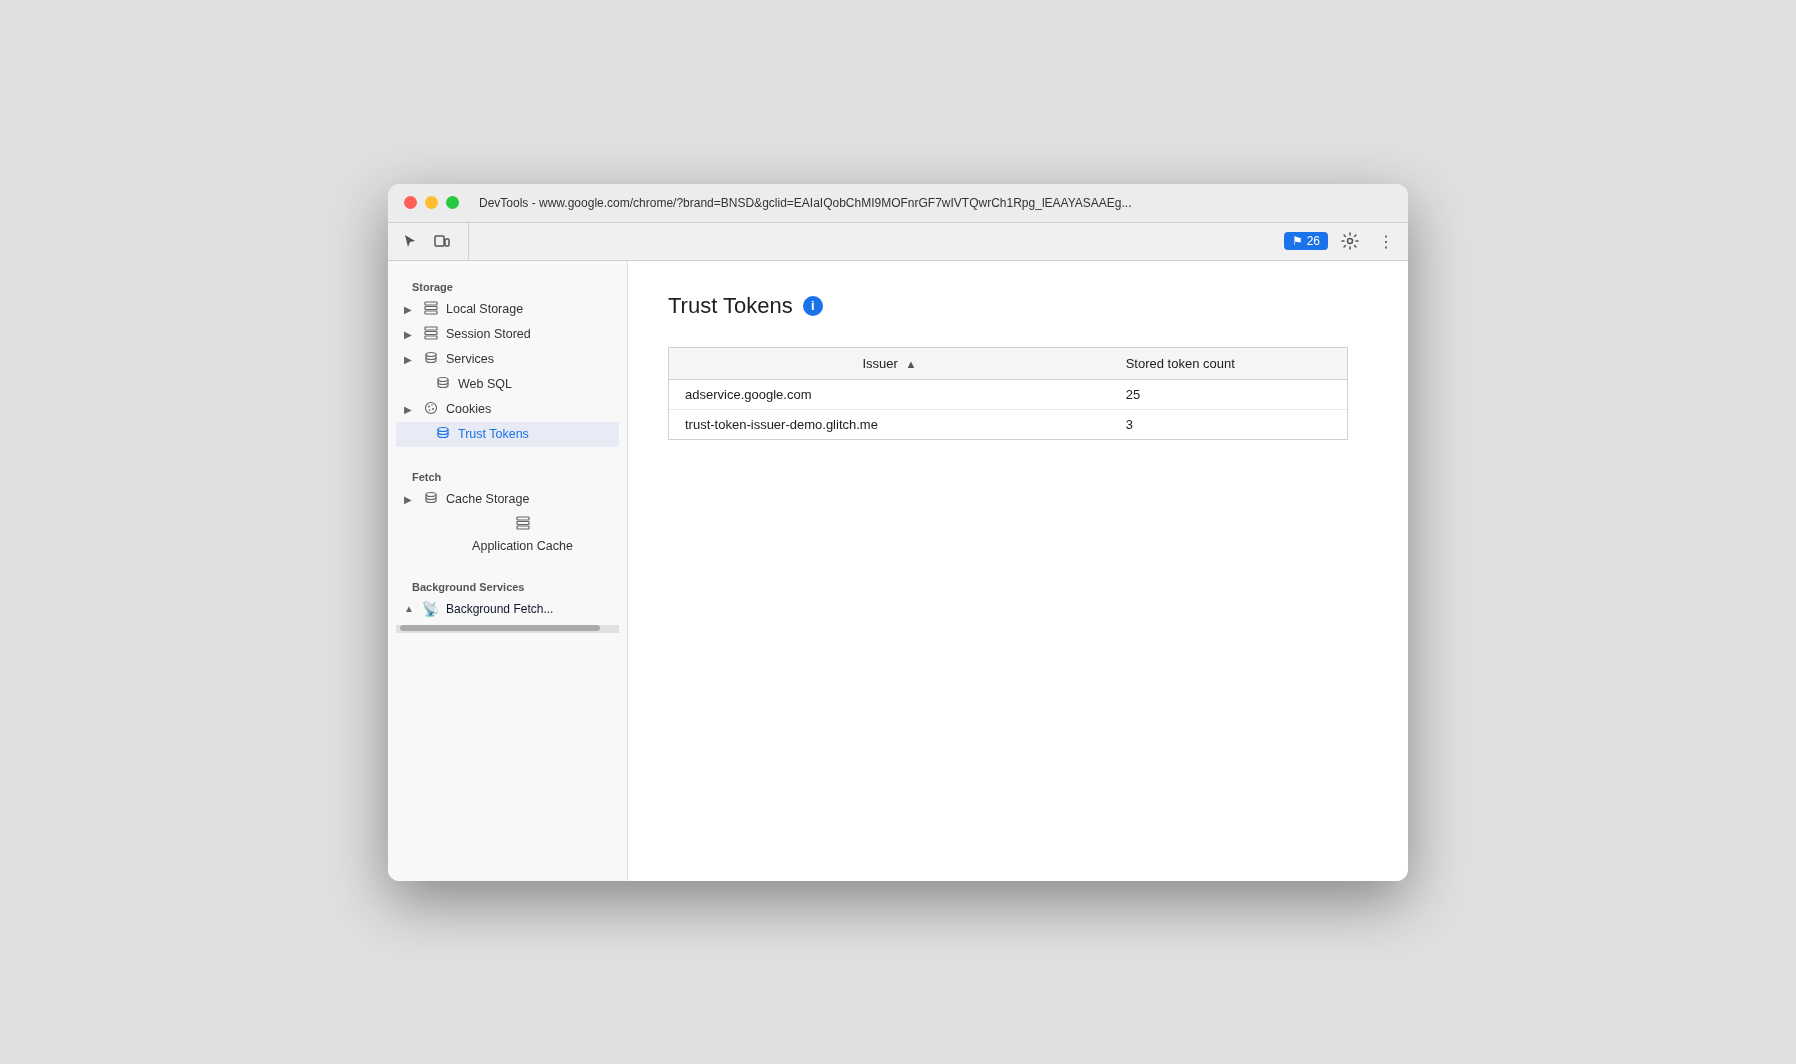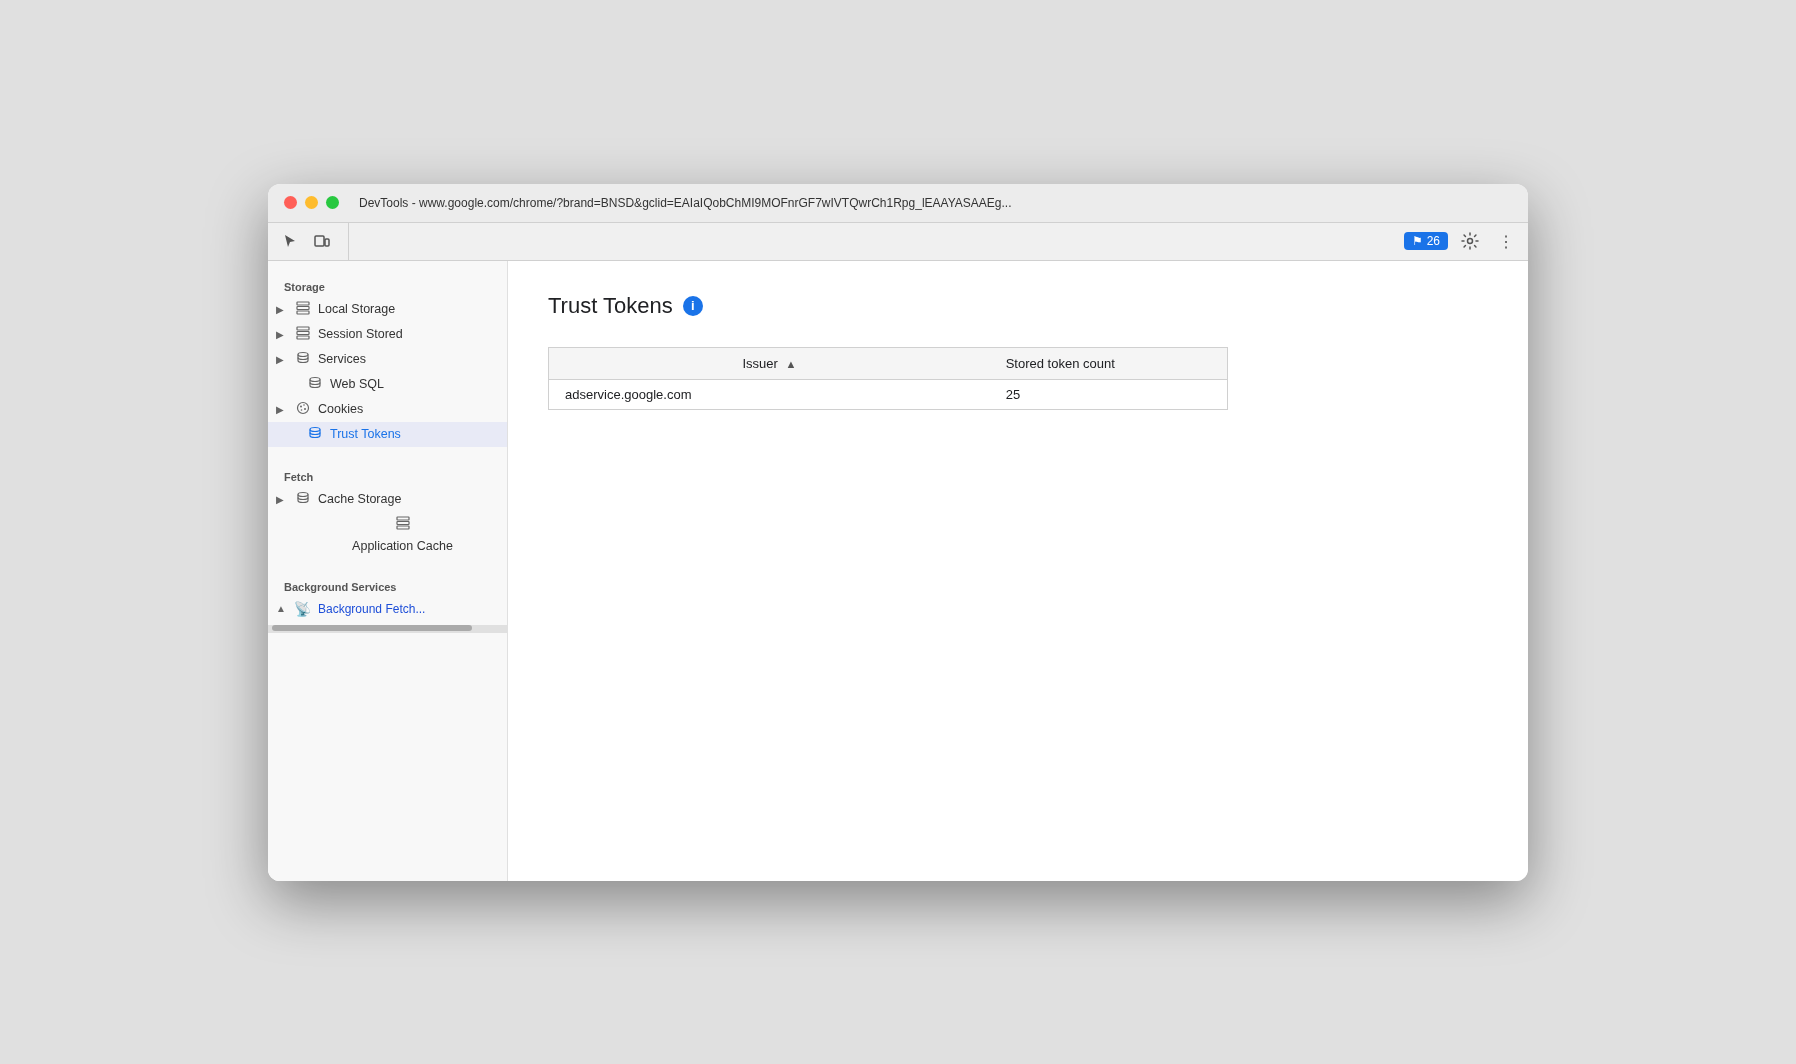--- a/index.html
+++ b/index.html
@@ -6,21 +6,21 @@
     body {
       background: #e0e0e0;
       font-family: -apple-system, BlinkMacSystemFont, 'Segoe UI', sans-serif;
       display: flex;
       justify-content: center;
       align-items: center;
       min-height: 100vh;
       padding: 20px;
     }
     .window {
-      width: 1260px;
+      width: 1020px;
       background: #f5f5f5;
       border-radius: 12px;
       box-shadow: 0 20px 60px rgba(0,0,0,0.4);
       overflow: hidden;
     }
     
     .titlebar {
       background: #ececec;
       border-bottom: 1px solid #d0d0d0;
       padding: 12px 16px;
@@ -116,21 +116,21 @@
       height: 620px;
       background: white;
     }
     
     .sidebar {
       width: 240px;
       background: #f8f8f8;
       border-right: 1px solid #e0e0e0;
       overflow-y: auto;
       flex-shrink: 0;
-      padding: 8px 0;
+      padding: 8px 8px;
     }
     .sidebar-section-title {
       font-size: 11px;
       font-weight: 600;
       color: #555;
       padding: 12px 16px 4px 16px;
       text-transform: none;
     }
     .sidebar-item {
       display: flex;
@@ -388,21 +388,21 @@
             </svg>
         </span>
         <span>Application Cache</span>
       </div>
 
       <div class="sidebar-section-title" style="margin-top:12px;">Background Services</div>
 
       <div class="sidebar-item has-arrow">
         <span class="arrow">▲</span>
         <span class="item-icon">📡</span>
-        <span style="color:#1d4ed8;font-size:12px;">Background Fetch...</span>
+        <span style="color:#0f172a;font-size:12px;">Background Fetch...</span>
       </div>
 
       <div class="scrollbar-area">
         <div class="scrollbar-thumb"></div>
       </div>
     </div>
 
     <div class="content">
       <div class="page-title-row">
         <h1 class="page-title">Trust Tokens</h1>
@@ -420,18 +420,22 @@
               <th class="col-count">
                 <span>Stored token count</span>
               </th>
             </tr>
           </thead>
           <tbody id="table-body">
           <tr>
     <td>adservice.google.com</td>
     <td>25</td>
   </tr>
+              <tr>
+    <td>trust-token-issuer-demo.glitch.me</td>
+    <td>3</td>
+  </tr>
             </tbody>
         </table>
       </div>
     </div>
   </div>
 </div>
 
 </body></html>

